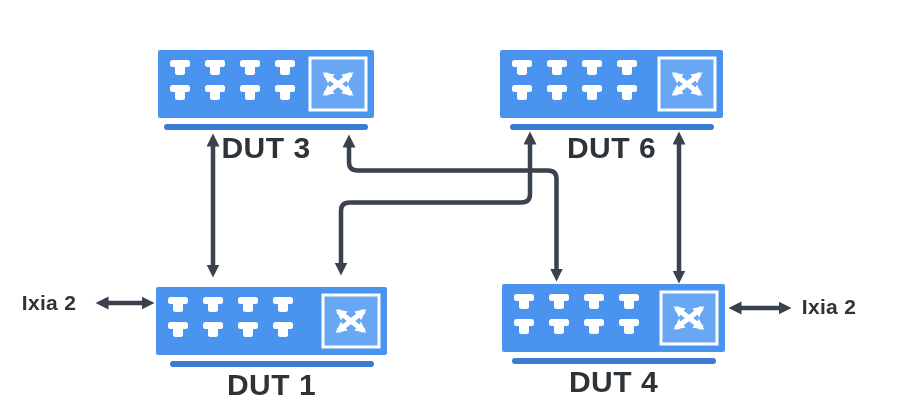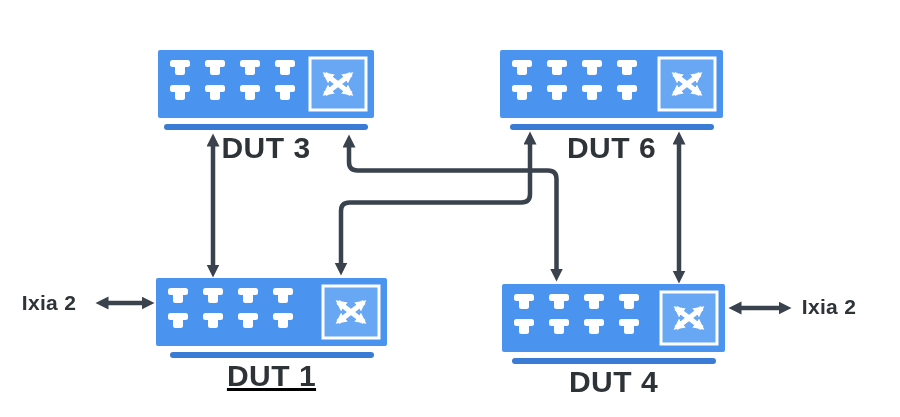--- a/index.html
+++ b/index.html
@@ -96,21 +96,21 @@
           <i class="port"></i>
       </div>
       <svg class="xbar" width="60" height="56">
           <use href="#xbar-sym"></use>
         </svg>
     </div>
     <div class="underline"></div>
     <div class="dev-label">DUT 6</div>
   </div>
 
-  <div class="device" style="left:156px;top:278px;width:231px;text-decoration:underline;">
+  <div class="device" style="left:156px;top:287px;width:231px;">
     <div class="chassis">
       <div class="ports">
         <i class="port"></i>
           <i class="port"></i>
           <i class="port"></i>
           <i class="port"></i>
           <i class="port"></i>
           <i class="port"></i>
           <i class="port"></i>
           <i class="port"></i>

